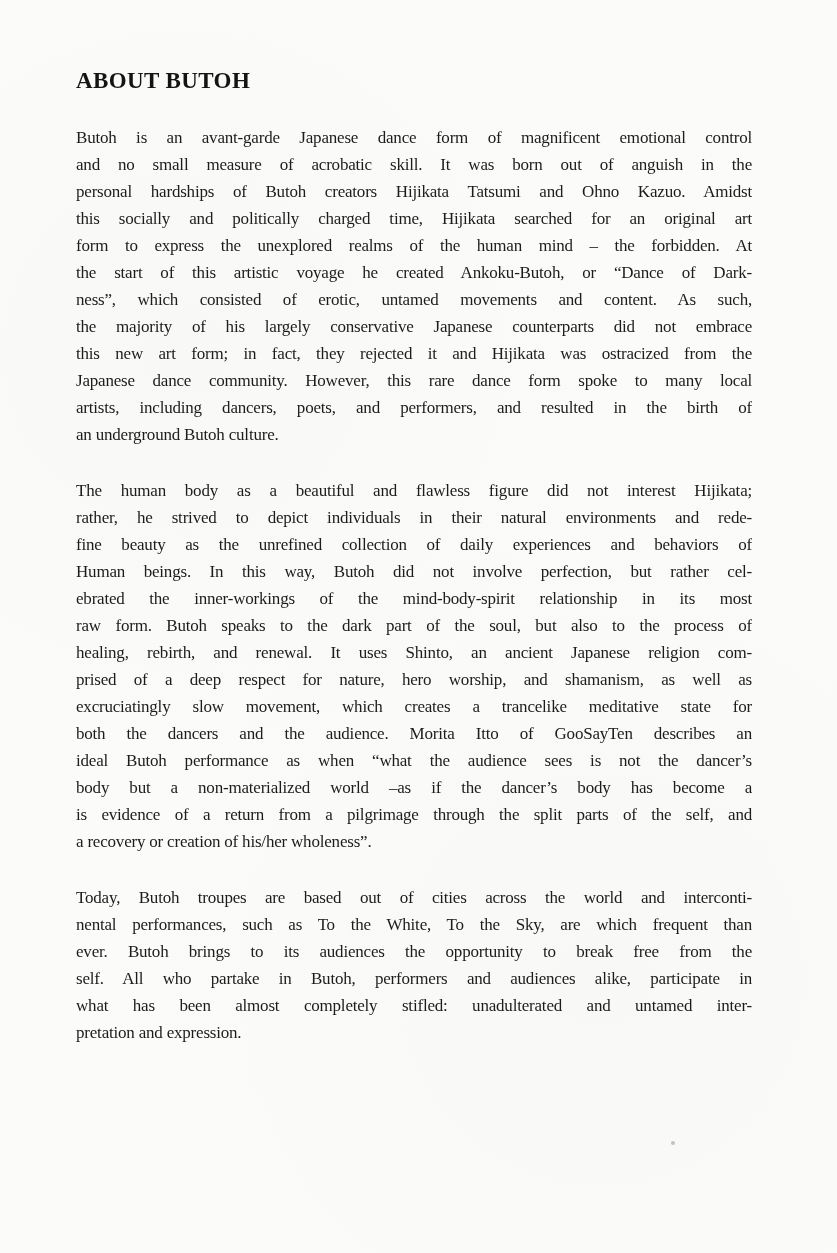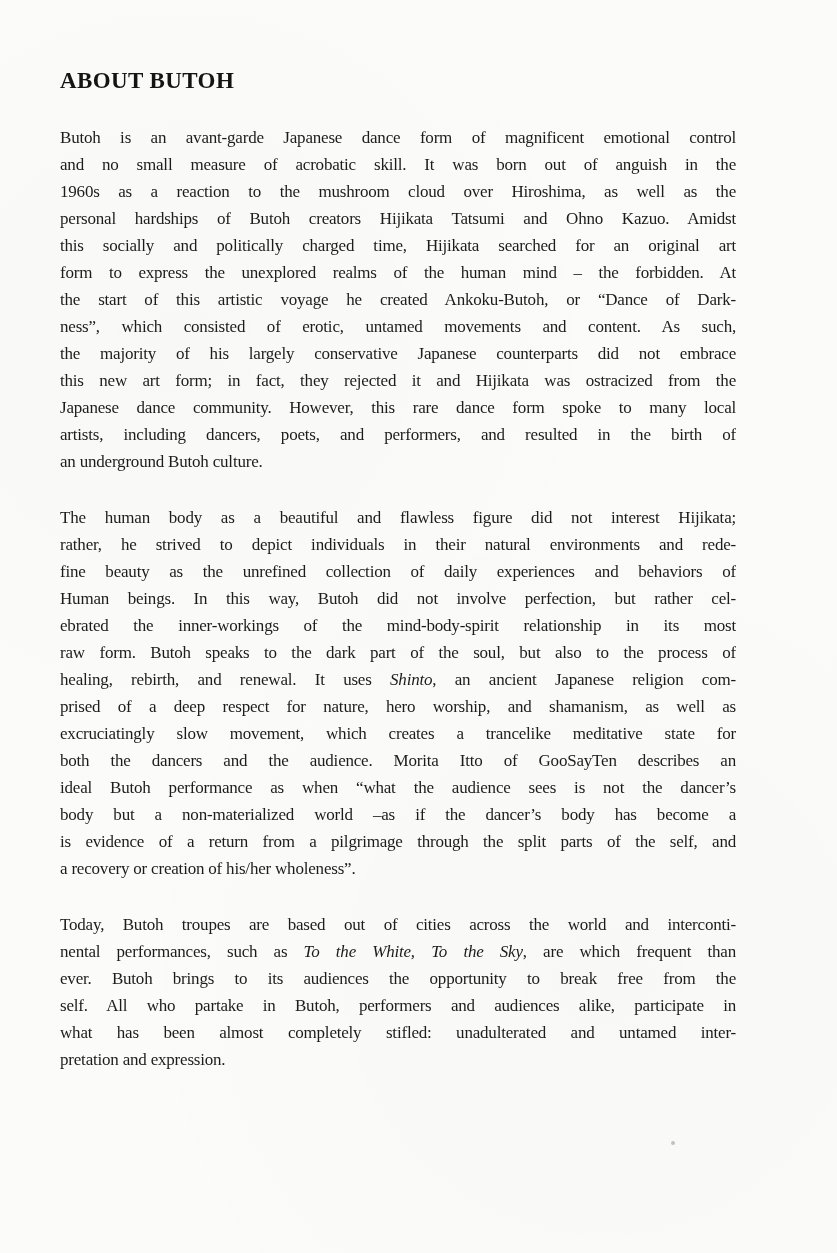--- a/index.html
+++ b/index.html
@@ -10,21 +10,21 @@
   .scan-page {
     position: relative;
     width: 837px;
     height: 1253px;
     background-color: #fbfbf9;
     background-image:
       radial-gradient(circle at 22% 28%, rgba(0,0,0,0.010), transparent 42%),
       radial-gradient(circle at 72% 78%, rgba(0,0,0,0.012), transparent 46%);
     overflow: hidden;
     box-sizing: border-box;
-    padding: 66px 61px 0 60px;
+    padding: 66px 61px 0 76px;
     font-family: "Liberation Serif", "DejaVu Serif", serif;
     color: #1c1c1c;
   }
   .doc-title {
     margin: 0 0 28px 0;
     font-size: 23px;
     line-height: 30px;
     font-weight: 700;
     letter-spacing: 0.4px;
     color: #141414;
@@ -46,21 +46,20 @@
     text-align: justify;
     text-align-last: justify;
     white-space: nowrap;
     overflow: hidden;
   }
   .line.last {
     text-align: left;
     text-align-last: left;
   }
   .italic {
-    font-style: italic;
   }
   .scan-speck {
     position: absolute;
     left: 671px;
     top: 1141px;
     width: 4px;
     height: 4px;
     border-radius: 50%;
     background: #a9a9a6;
     opacity: 0.7;
@@ -69,21 +68,20 @@
 </head>
 <body>
 
 <div class="scan-page">
   <h1 class="doc-title">ABOUT BUTOH</h1>
 
   <div class="body-text" id="paras">
       <div class="paragraph">
         <div class="line"><span>Butoh is an avant-garde Japanese dance form of magnificent emotional control</span></div>
         <div class="line"><span>and no small measure of acrobatic skill. It was born out of anguish in the</span></div>
-        <div class="line"><span>1960s as a reaction to the mushroom cloud over Hiroshima, as well as the</span></div>
         <div class="line"><span>personal hardships of Butoh creators Hijikata Tatsumi and Ohno Kazuo. Amidst</span></div>
         <div class="line"><span>this socially and politically charged time, Hijikata searched for an original art</span></div>
         <div class="line"><span>form to express the unexplored realms of the human mind – the forbidden. At</span></div>
         <div class="line"><span>the start of this artistic voyage he created Ankoku-Butoh, or “Dance of Dark-</span></div>
         <div class="line"><span>ness”, which consisted of erotic, untamed movements and content. As such,</span></div>
         <div class="line"><span>the majority of his largely conservative Japanese counterparts did not embrace</span></div>
         <div class="line"><span>this new art form; in fact, they rejected it and Hijikata was ostracized from the</span></div>
         <div class="line"><span>Japanese dance community. However, this rare dance form spoke to many local</span></div>
         <div class="line"><span>artists, including dancers, poets, and performers, and resulted in the birth of</span></div>
         <div class="line last"><span>an underground Butoh culture.</span></div>

